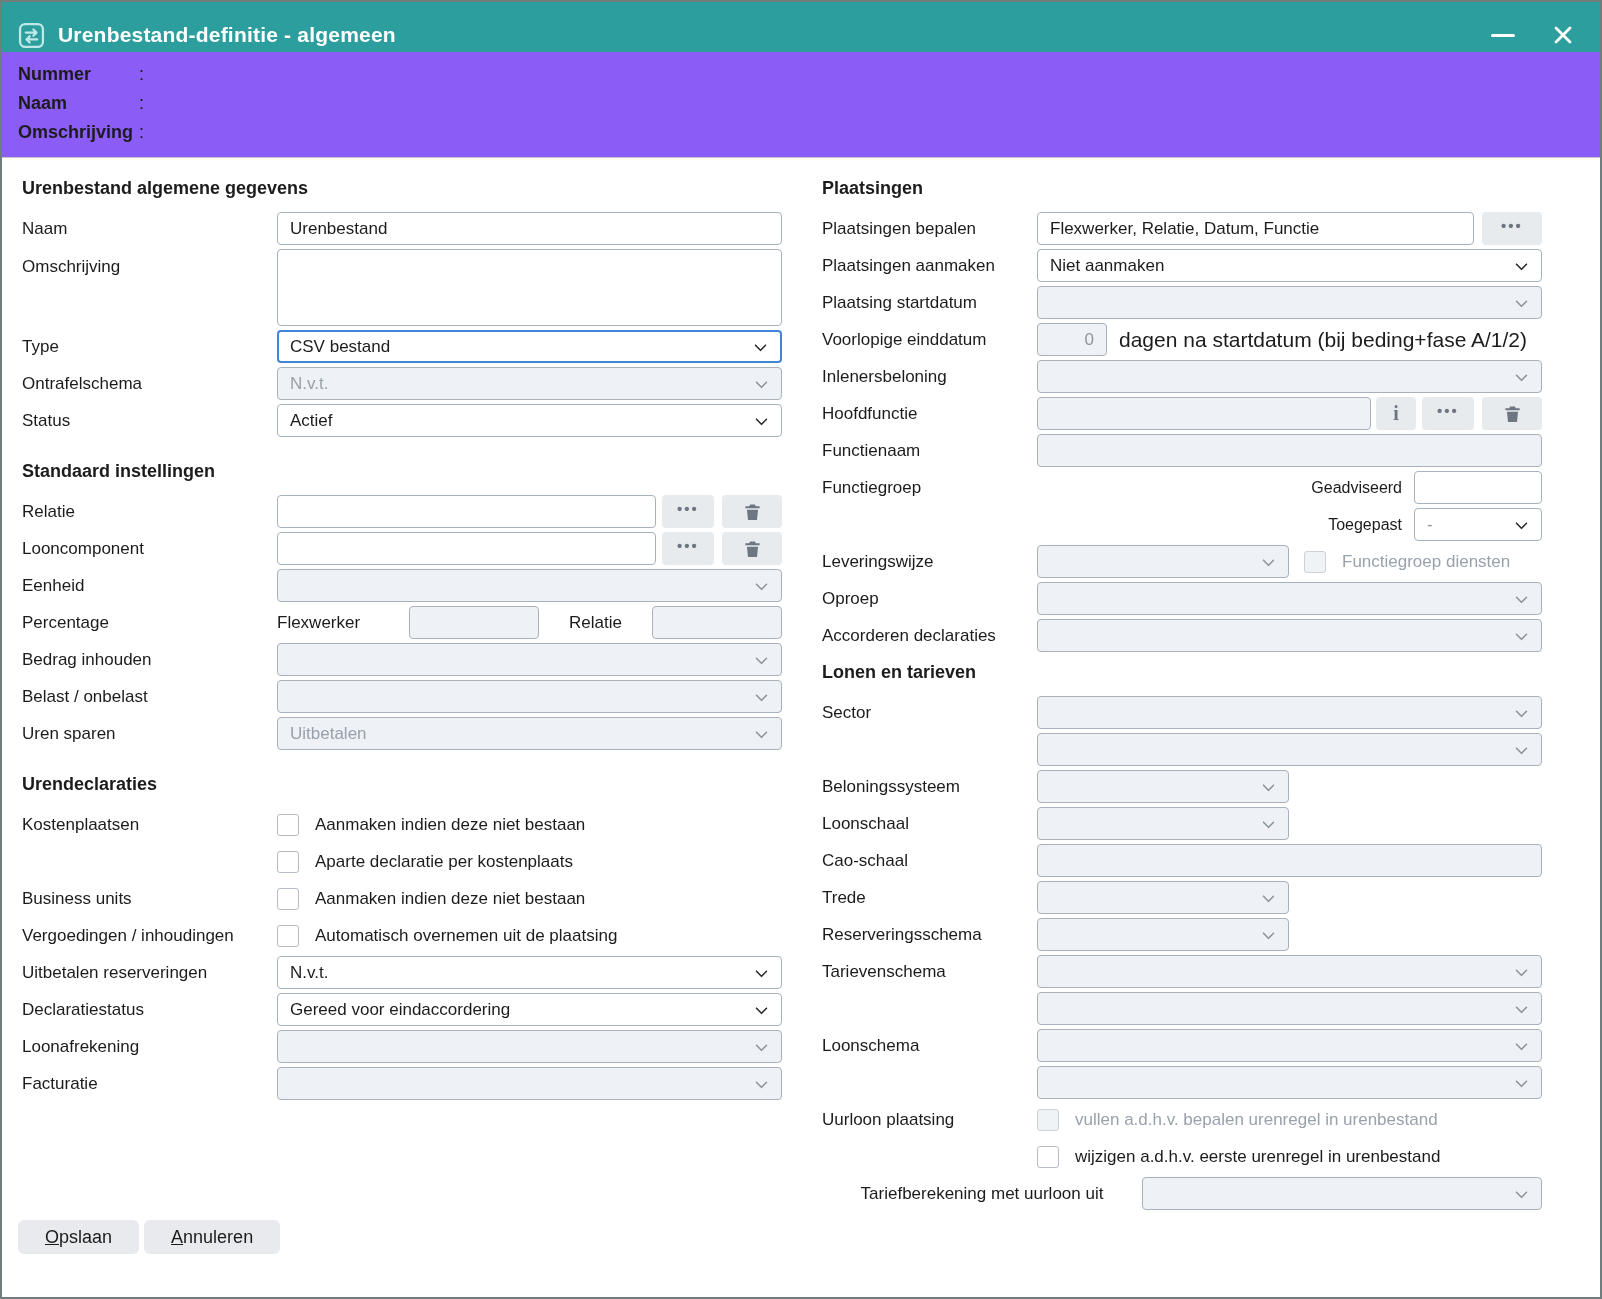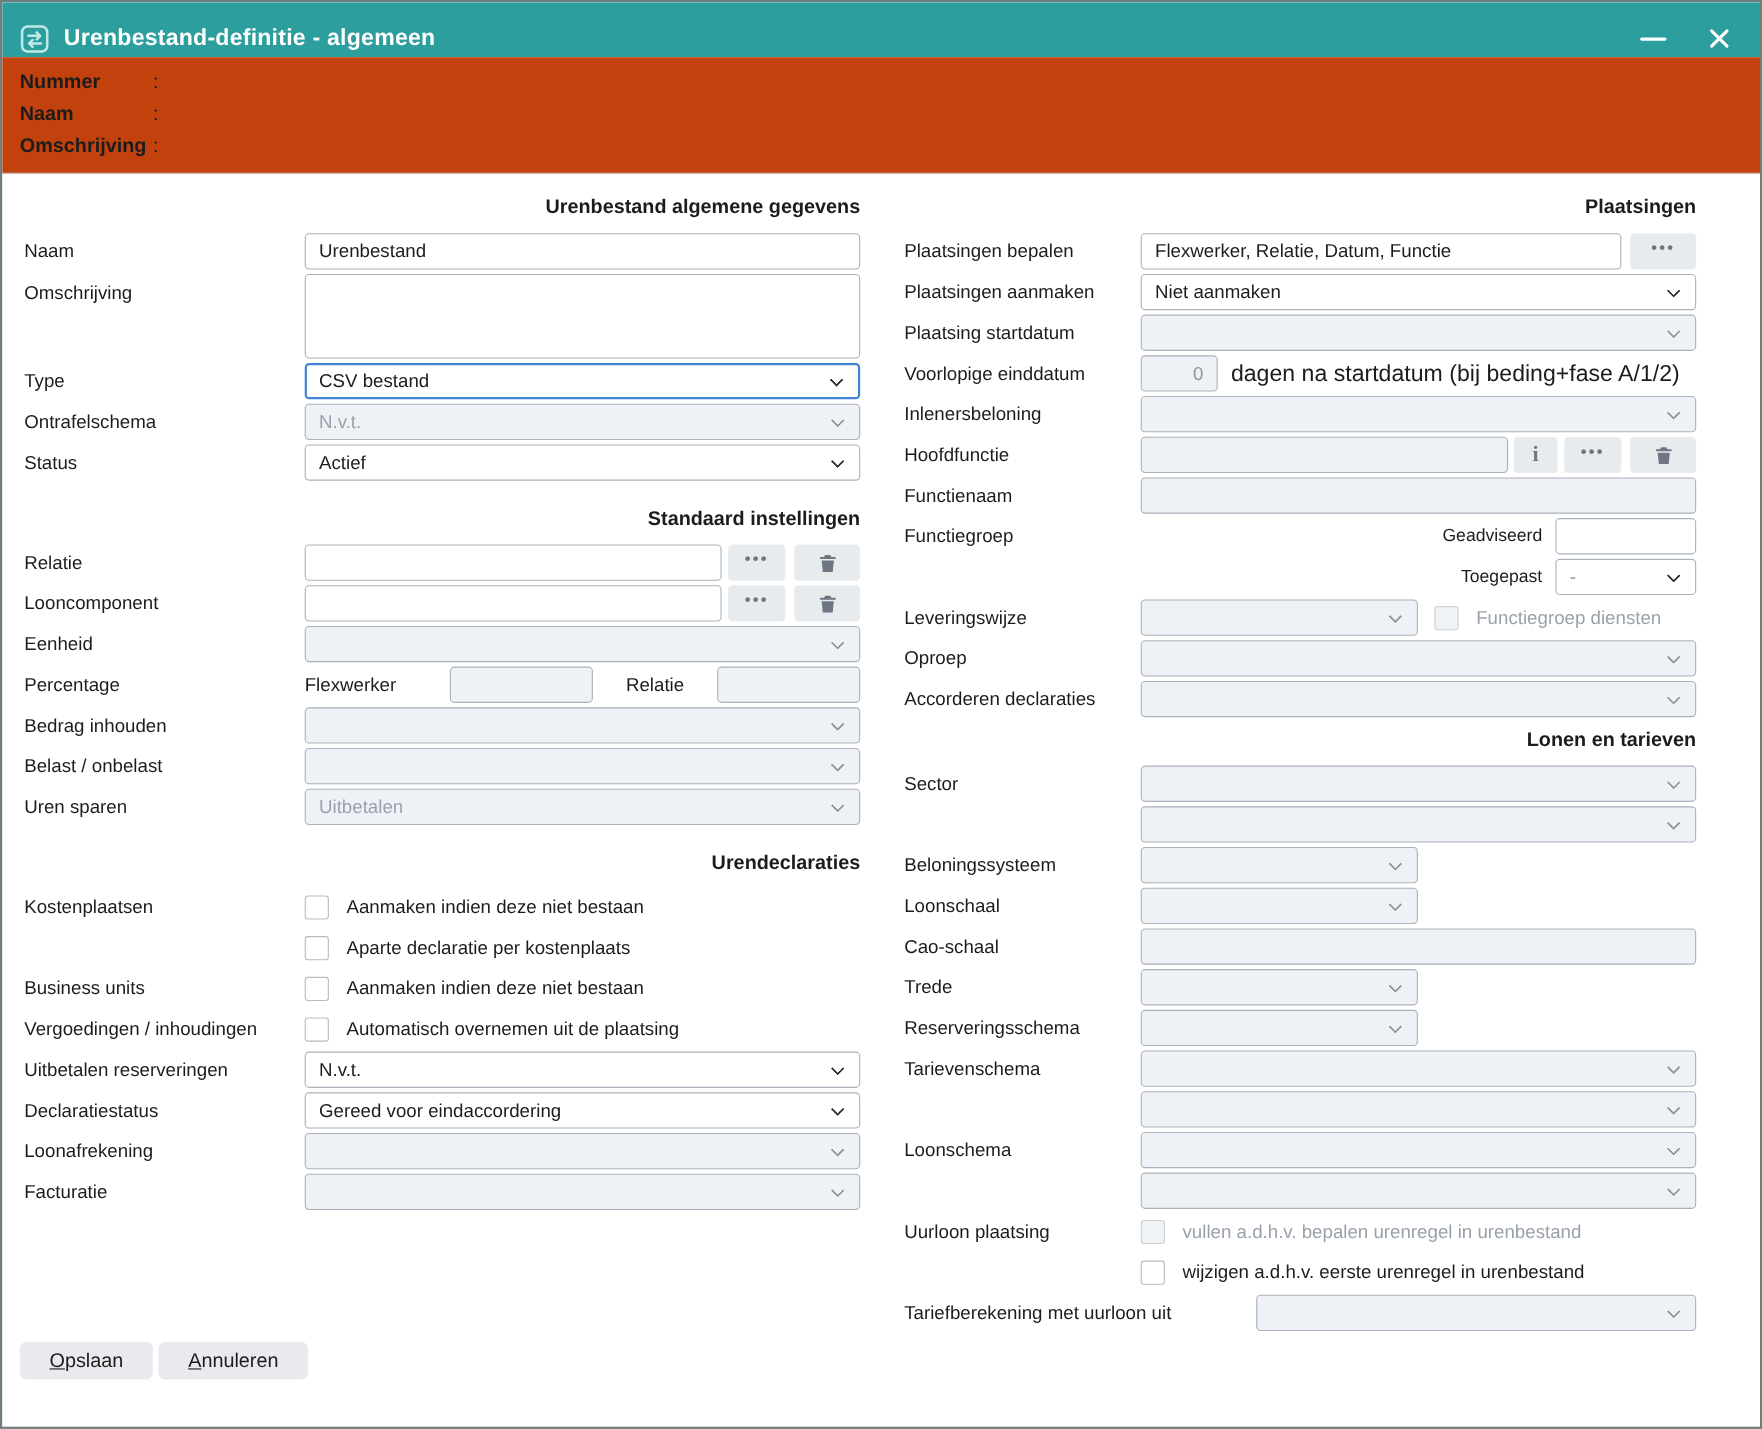--- a/index.html
+++ b/index.html
@@ -11,32 +11,32 @@
   
   .titlebar { height:50px; background:#2d9e9e; display:flex; align-items:center; padding:16px 22px 0 16px; }
   .app-icon { flex:none; display:flex; }
   .title { color:#fff; font-size:21px; font-weight:bold; margin-left:13px; letter-spacing:.2px; }
   .tb-spacer { flex:1; }
   .win-btn { width:30px; height:30px; display:flex; align-items:center; justify-content:center; cursor:pointer; }
   .min-glyph { width:24px; height:3px; background:#fff; border-radius:2px; }
   .win-btn + .win-btn { margin-left:30px; }
 
   
-  .hdr { background:#c2410c; border-bottom:1px solid #c7c7cb; padding:8px 0 10px 16px; }
+  .hdr { background:#8b5cf6; border-bottom:1px solid #c7c7cb; padding:8px 0 10px 16px; }
   .hdr-row { display:flex; font-size:18px; line-height:29px; }
   .hdr-label { font-weight:bold; width:121px; }
   .hdr-colon { width:14px; }
   .hdr-value { flex:1; }
 
   
   .content { display:flex; padding:12px 58px 0 20px; }
   .col-left { width:760px; margin-right:40px; }
   .col-right { width:720px; }
 
-  .sec { font-weight:bold; font-size:18px; margin:8px 0 13px 0;text-align:right; }
+  .sec { font-weight:bold; font-size:18px; margin:8px 0 13px 0; }
   .sec.mt { margin-top:24px; }
 
   .row { display:flex; align-items:center; margin-bottom:4px; min-height:33px; }
   .row.top { align-items:flex-start; }
   .lbl { font-size:17px; color:#1c1c1c; }
   .lbl-l { width:255px; flex:none; }
   .lbl-r { width:215px; flex:none; }
   .row.top .lbl { padding-top:8px; }
 
   
@@ -498,21 +498,21 @@
         <span class="cb-label dim">vullen a.d.h.v. bepalen urenregel in urenbestand</span>
       </div>
 
       <div class="row">
         <span class="lbl lbl-r"></span>
         <span class="chk"></span>
         <span class="cb-label">wijzigen a.d.h.v. eerste urenregel in urenbestand</span>
       </div>
 
       <div class="row">
-        <span class="lbl" style="flex:1;">Tariefberekening met uurloon uit</span>
+        <span class="lbl" style="flex:1;text-align:center;">Tariefberekening met uurloon uit</span>
         <div class="ctl w400 sel gray">
           <span></span>
           <i class="chev"></i>
         </div>
       </div>
     </div>
   </div>
 
   <div class="footer">
     <div class="btn">

